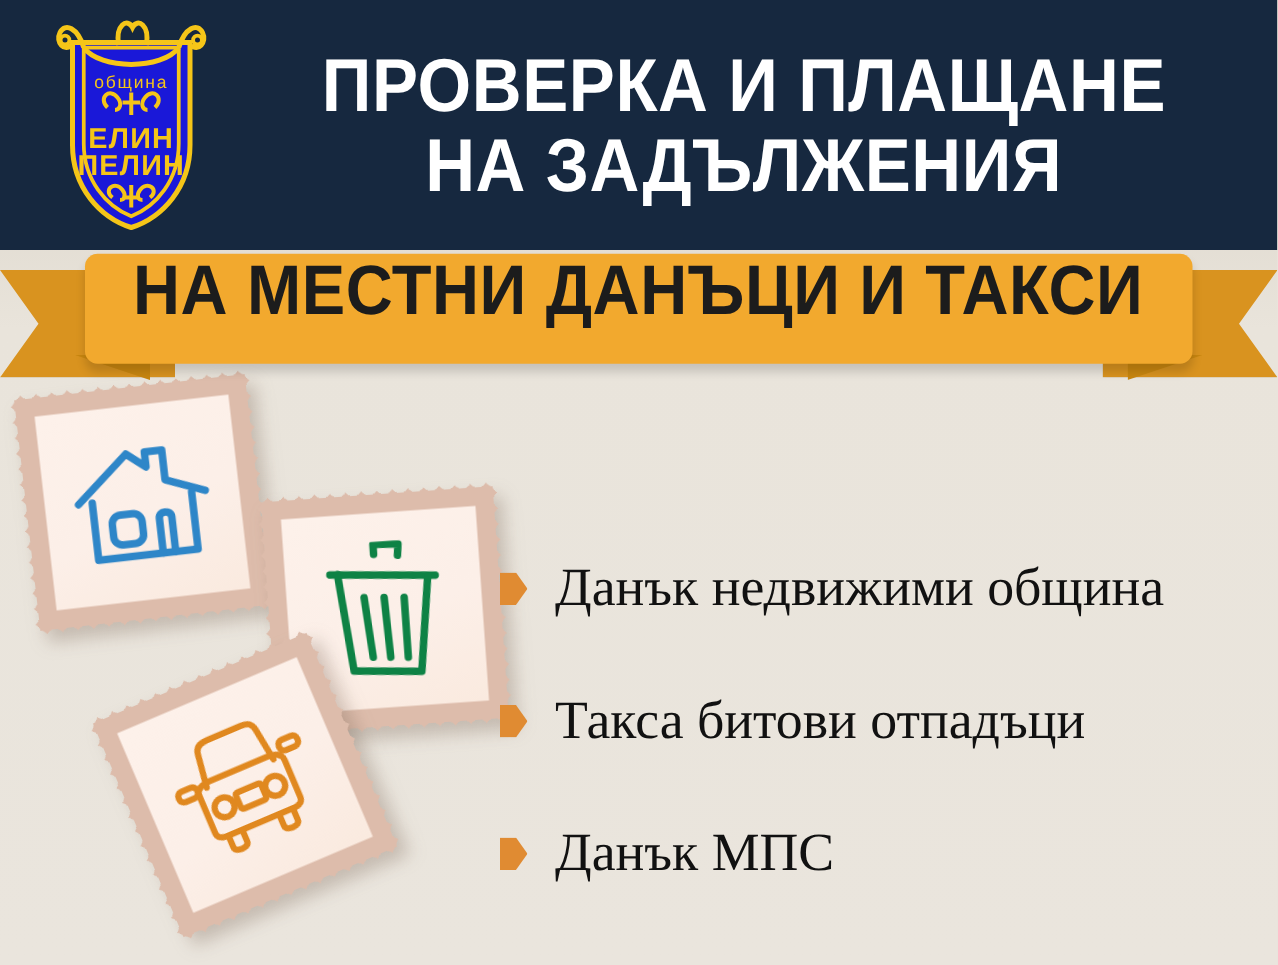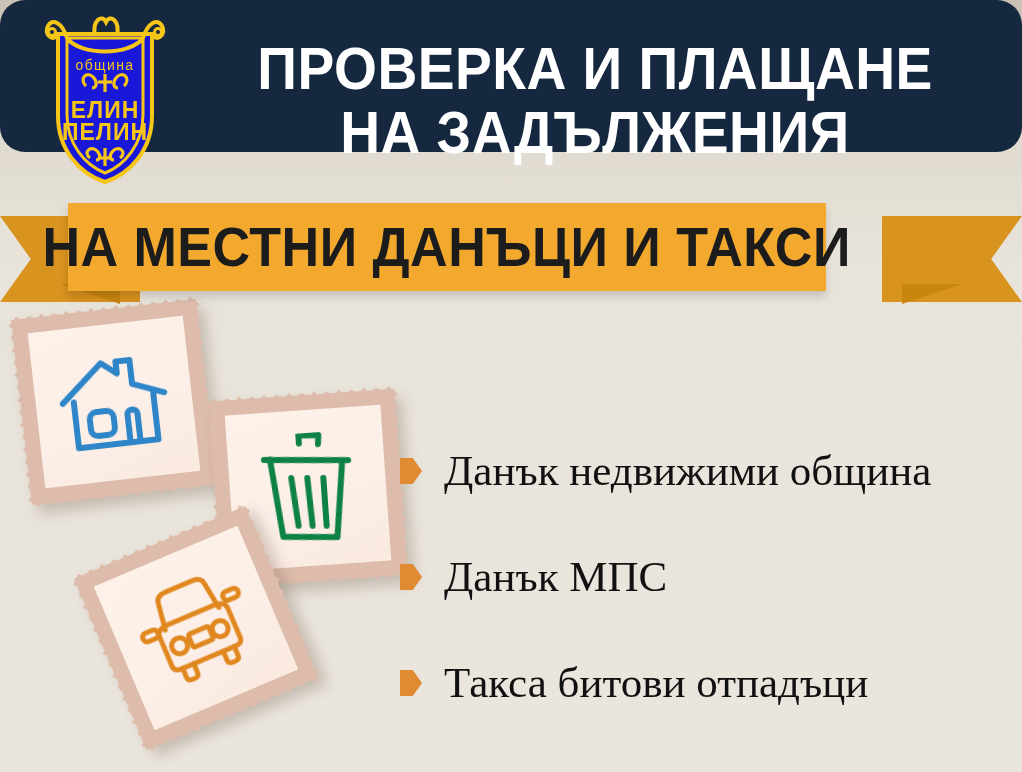--- a/index.html
+++ b/index.html
@@ -8,24 +8,23 @@
     font-family:"Liberation Sans", sans-serif;
     background:#e9e4dc;
   }
   #poster{
     position:relative;width:1022px;height:772px;overflow:hidden;
     background:linear-gradient(180deg,#c9c2b4 0%,#ddd7cc 14%,#e9e4db 34%,#eae5dd 100%);
   }
 
   
   #header{
-    position:absolute;left:0;top:0;width:1022px;height:152px;
+    position:absolute;left:0;top:0;width:1022px;height:200px;
     background:#16283f;
     z-index:5;
-    border-radius:25px;
   }
   #logo{
     position:absolute;left:40px;top:8px;width:130px;height:180px;
   }
   #logo svg{display:block;width:130px;height:180px;}
   #title-block{
     position:absolute;left:180px;top:18px;width:830px;height:165px;
     display:flex;flex-direction:column;align-items:center;justify-content:center;
   }
   .title-line{
@@ -57,24 +56,25 @@
   }
   #ribbon-fold-left{
     position:absolute;left:60px;top:88px;width:60px;height:20px;background:#c8860f;
     clip-path:polygon(0% 0%, 100% 0%, 100% 100%);
   }
   #ribbon-fold-right{
     position:absolute;right:60px;top:88px;width:60px;height:20px;background:#c8860f;
     clip-path:polygon(0% 0%, 100% 0%, 0% 100%);
   }
   #ribbon-main{
-    position:absolute;left:68px;top:7px;width:758px;height:88px;
+    position:absolute;left:68px;top:7px;width:886px;height:88px;
     background:#f2a92e;
-    display:flex;align-items:center;justify-content:center;
+    display:flex;align-items:flex-start;justify-content:center;
     box-shadow:0 6px 8px rgba(0,0,0,0.15);
+    border-radius:10px;
   }
   #ribbon-text{
     color:#1c1c1c;
     font-family:"Liberation Sans", sans-serif;
     font-weight:bold;
     font-size:56px;
     line-height:58px;
     letter-spacing:0.5px;
     transform:scaleX(0.93);
     white-space:nowrap;
@@ -235,21 +235,21 @@
     </div>
   </div>
 
   <div id="bullet-list">
     <div class="bullet-row">
       <span class="bullet-mark"></span>
       <span class="bullet-text">Данък недвижими община</span>
     </div>
     <div class="bullet-row">
       <span class="bullet-mark"></span>
-      <span class="bullet-text">Данък МПС</span>
+      <span class="bullet-text">Такса битови отпадъци</span>
     </div>
     <div class="bullet-row">
       <span class="bullet-mark"></span>
-      <span class="bullet-text">Такса битови отпадъци</span>
+      <span class="bullet-text">Данък МПС</span>
     </div>
   </div>
 
 </div>
 
 </body></html>

